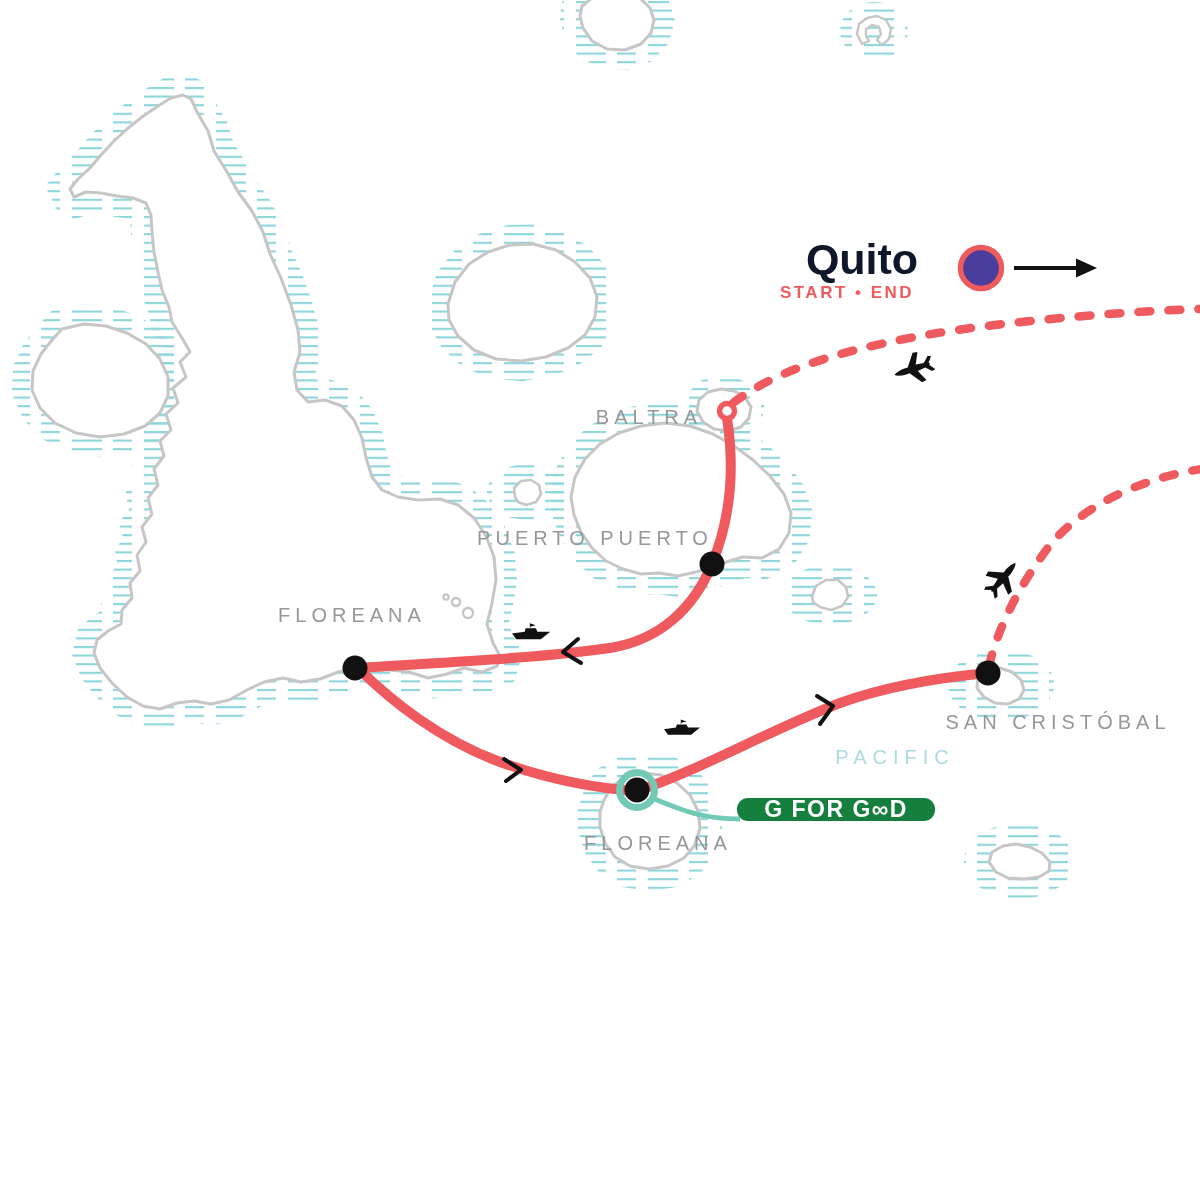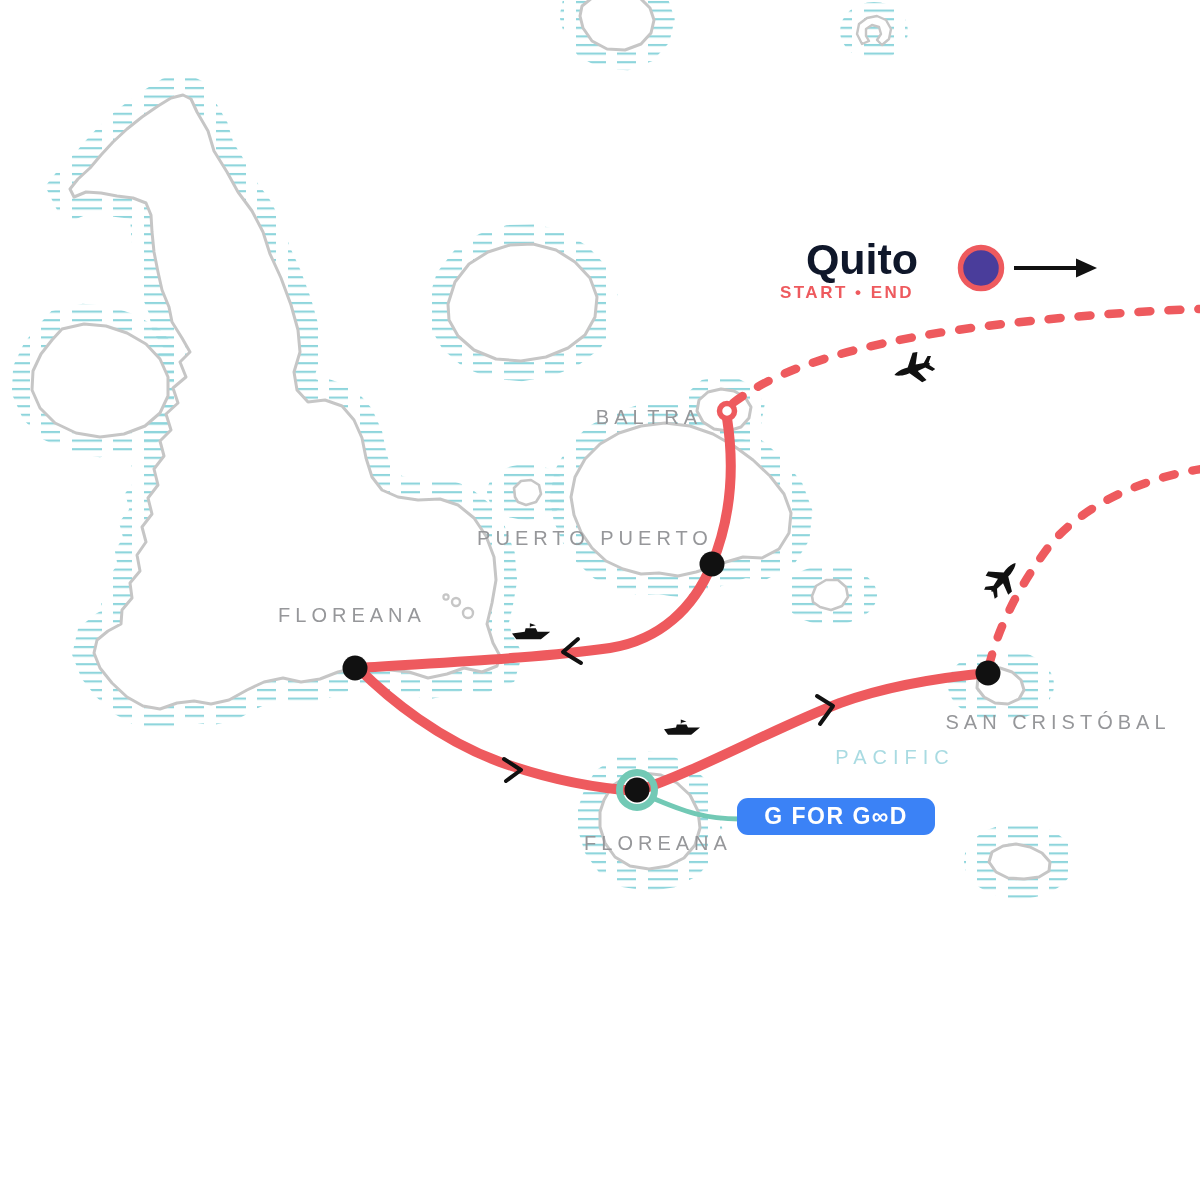--- a/index.html
+++ b/index.html
@@ -6,22 +6,22 @@
   #stage{position:relative;width:1200px;height:1200px;overflow:hidden;background:#ffffff;
          font-family:"Liberation Sans", sans-serif;}
   #mapsvg{position:absolute;left:0;top:0;}
   .abs{position:absolute;transform:translate(-50%,-50%);white-space:nowrap;}
   .island-label{font-size:20px;letter-spacing:5px;color:#96979a;font-weight:500;}
   .ocean-label{font-size:20px;letter-spacing:6px;color:#a9dbe2;font-weight:500;}
   .map-title{left:408px;top:357px;text-align:center;font-weight:800;font-size:45px;
              line-height:52px;color:#0d0d0d;letter-spacing:0.5px;}
   .quito-name{left:862px;top:259px;font-weight:800;font-size:43px;color:#0f172a;}
   .quito-sub{left:847px;top:293px;font-weight:700;font-size:17px;letter-spacing:2.5px;color:#ee5a5e;}
-  .gbadge{position:absolute;left:737px;top:798px;width:198px;height:37px;border-radius:11px;
-          background:#3b82f6;color:#ffffff;font-weight:700;font-size:23px;letter-spacing:1.5px;
+  .gbadge{position:absolute;left:737px;top:798px;width:198px;height:23px;border-radius:11px;
+          background:#15803d;color:#ffffff;font-weight:700;font-size:23px;letter-spacing:1.5px;
           display:flex;align-items:center;justify-content:center;}
 </style>
 </head>
 <body>
 
 <div id="stage">
 
 <svg id="mapsvg" width="1200" height="1200" viewBox="0 0 1200 1200">
   <defs>
     <pattern id="hatch" patternUnits="userSpaceOnUse" width="72" height="8.6">

